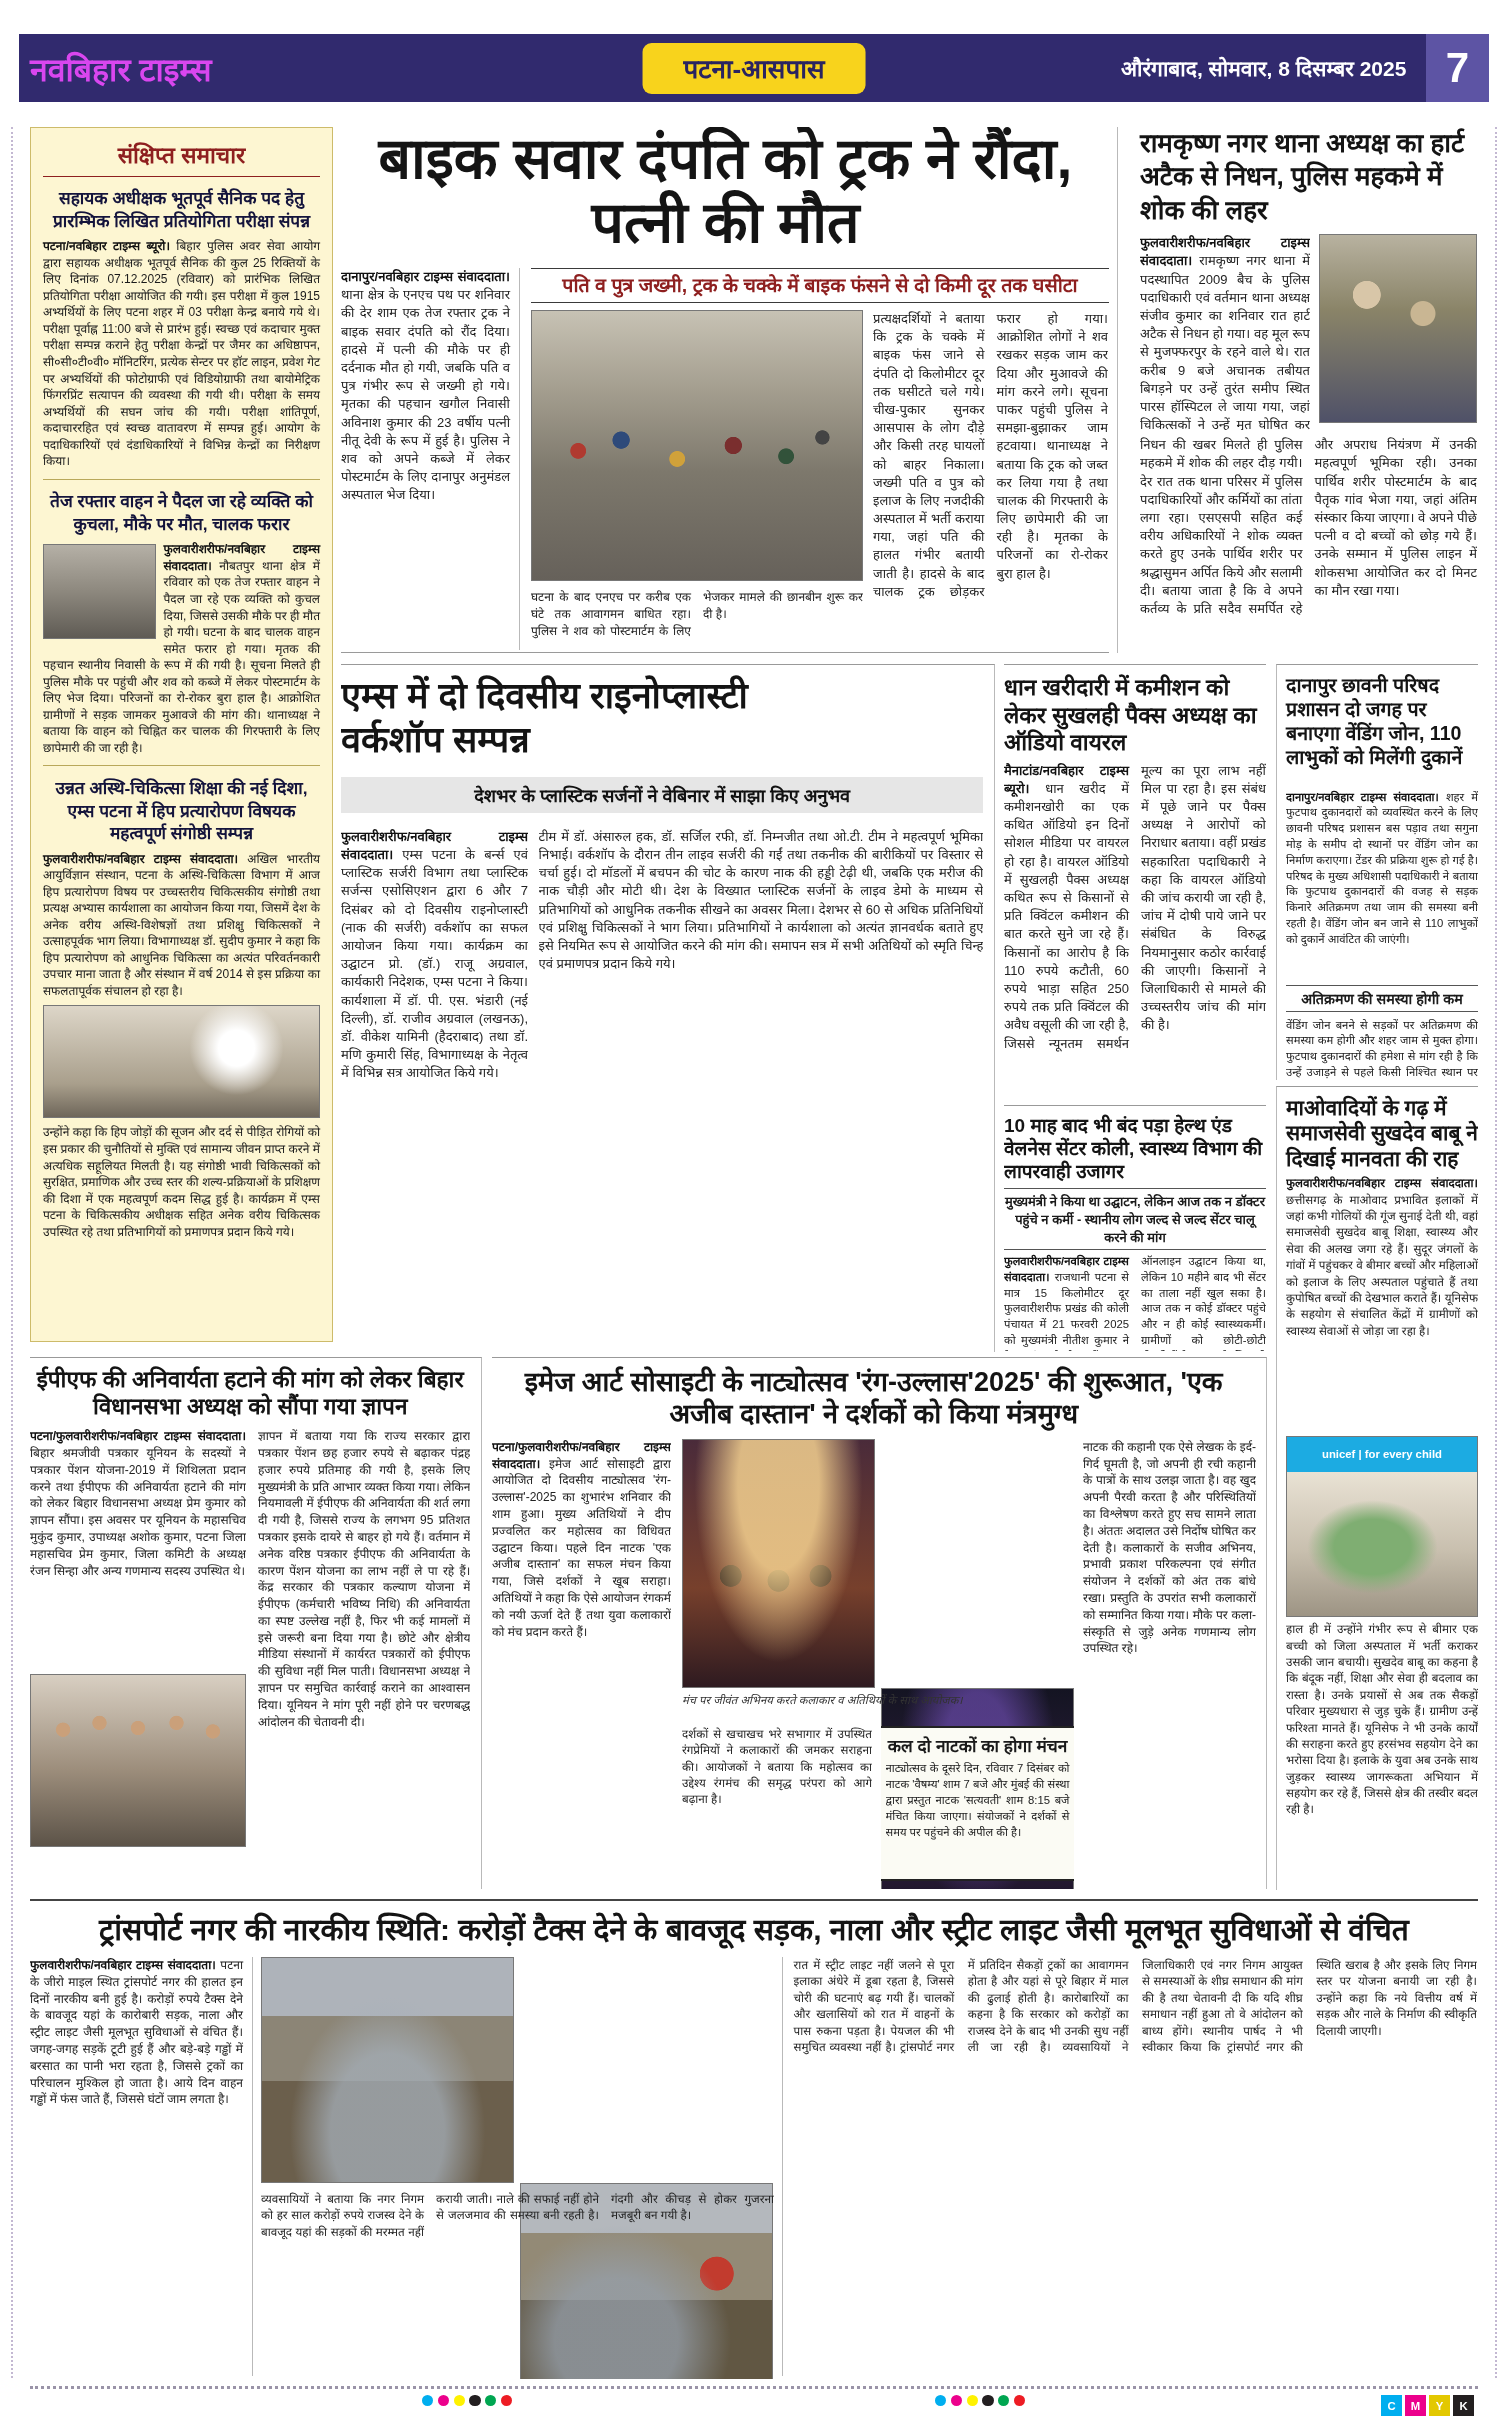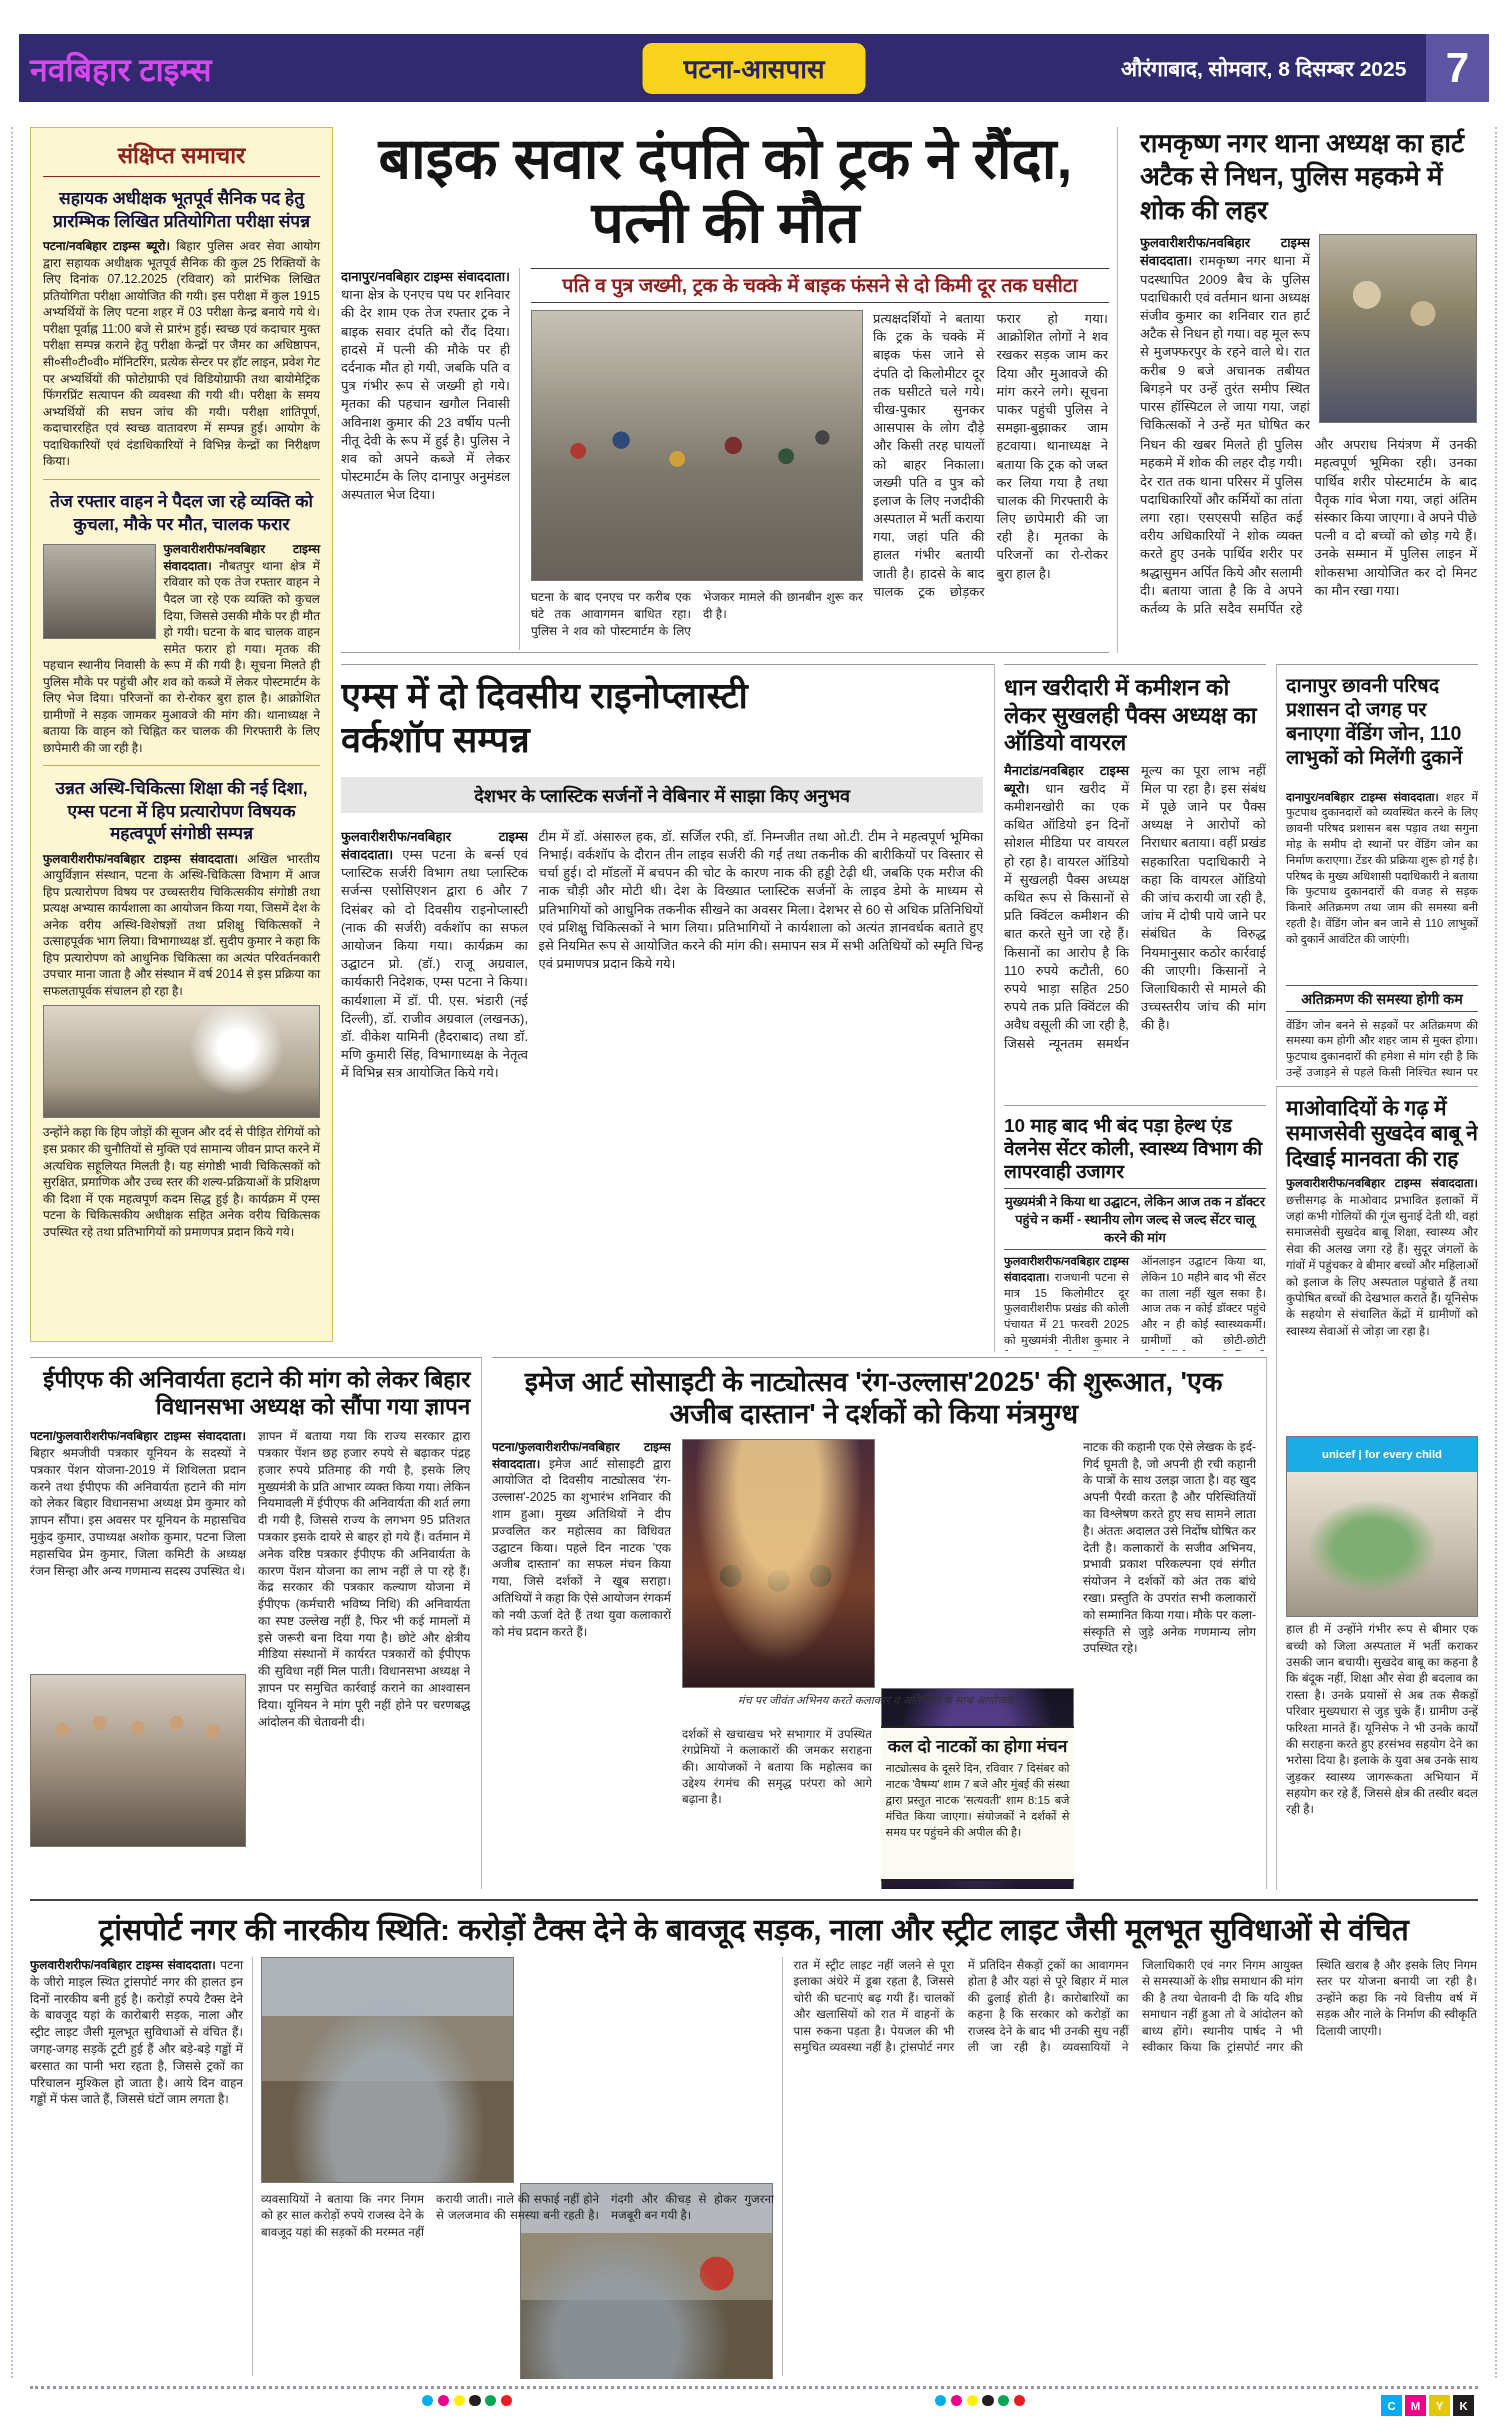--- a/index.html
+++ b/index.html
@@ -18,21 +18,21 @@
   
   .hl{font-weight:bold;color:#141414;line-height:1.22}
   .body-text{font-size:13px;line-height:1.4;text-align:justify;color:#222;overflow:hidden}
   .byline{font-weight:bold;color:#111}
   .cols-2{column-count:2;column-gap:12px}
   .cols-3{column-count:3;column-gap:12px}
   .cols-4{column-count:4;column-gap:13.6px}
   .kicker{color:#8e1f1f;font-weight:bold;text-align:center;border-top:1.5px solid #3a3a3a;border-bottom:1.5px solid #3a3a3a}
   .deck{background:#e6e6e6;font-weight:bold;text-align:center;color:#111}
   .subhead{font-weight:bold;text-align:center;border-top:0.8px solid #555;border-bottom:0.8px solid #555;padding:3px 0;margin:6px 0}
-  .caption{font-size:11.3px;font-style:italic;text-align:center;color:#333}
+  .caption{font-size:11.3px;font-style:italic;color:#333}
   
   .briefs{background:#fdf6d2;border:0.8px solid #cdbb6a;padding:10.6px 12px;overflow:hidden}
   .briefs-title{color:#8e1f1f;font-weight:bold;font-size:22.6px;text-align:center;border-bottom:1.5px solid #8e1f1f;padding-bottom:6px;margin-bottom:7.5px}
   .brief-hl{font-weight:bold;font-size:17.3px;line-height:1.3;text-align:center;color:#14143c;margin:10.6px 0 6px}
   .brief-body{font-size:12px;line-height:1.38;text-align:justify}
   
   .photo{position:relative;border:0.8px solid #777;overflow:hidden}
   .ph-accident{background:
     radial-gradient(circle at 14% 52%,#b03a30 0 7.5px,transparent 8.3px),
     radial-gradient(circle at 27% 48%,#2e4a7a 0 8.3px,transparent 9px),
@@ -219,21 +219,21 @@
           <span>unicef | for every child</span>
         </div>
       <div class="unicef-bed"></div>
     </div>
     <p class="body-text" style="height:287px;font-size:11.7px">
       <span>हाल ही में उन्होंने गंभीर रूप से बीमार एक बच्ची को जिला अस्पताल में भर्ती कराकर उसकी जान बचायी। सुखदेव बाबू का कहना है कि बंदूक नहीं, शिक्षा और सेवा ही बदलाव का रास्ता है। उनके प्रयासों से अब तक सैकड़ों परिवार मुख्यधारा से जुड़ चुके हैं। ग्रामीण उन्हें फरिश्ता मानते हैं। यूनिसेफ ने भी उनके कार्यों की सराहना करते हुए हरसंभव सहयोग देने का भरोसा दिया है। इलाके के युवा अब उनके साथ जुड़कर स्वास्थ्य जागरूकता अभियान में सहयोग कर रहे हैं, जिससे क्षेत्र की तस्वीर बदल रही है।</span>
     </p>
   </div>
 
   <div class="abs rule-t rule-r" style="left:30px;top:1357px;width:452px;height:532px;padding:7.5px 10.6px 0 0">
-    <div class="hl" style="font-size:22.6px;text-align:right">ईपीएफ की अनिवार्यता हटाने की मांग को लेकर बिहार विधानसभा अध्यक्ष को सौंपा गया ज्ञापन</div>
+    <div class="hl" style="font-size:22.6px;text-align:center">ईपीएफ की अनिवार्यता हटाने की मांग को लेकर बिहार विधानसभा अध्यक्ष को सौंपा गया ज्ञापन</div>
     <div style="display:flex;gap:12px;margin-top:7.5px;height:422px">
       <div style="width:216px;flex:none">
         <p class="body-text" style="height:241px;font-size:12px">
           <span class="byline">पटना/फुलवारीशरीफ/नवबिहार टाइम्स संवाददाता।</span>
           <span>बिहार श्रमजीवी पत्रकार यूनियन के सदस्यों ने पत्रकार पेंशन योजना-2019 में शिथिलता प्रदान करने तथा ईपीएफ की अनिवार्यता हटाने की मांग को लेकर बिहार विधानसभा अध्यक्ष प्रेम कुमार को ज्ञापन सौंपा। इस अवसर पर यूनियन के महासचिव मुकुंद कुमार, उपाध्यक्ष अशोक कुमार, पटना जिला महासचिव प्रेम कुमार, जिला कमिटी के अध्यक्ष रंजन सिन्हा और अन्य गणमान्य सदस्य उपस्थित थे।</span>
         </p>
         <div class="photo ph-group" style="width:216px;height:173px;margin-top:4.5px"></div>
       </div>
       <p class="body-text" style="flex:1;font-size:12px">
         <span>ज्ञापन में बताया गया कि राज्य सरकार द्वारा पत्रकार पेंशन छह हजार रुपये से बढ़ाकर पंद्रह हजार रुपये प्रतिमाह की गयी है, इसके लिए मुख्यमंत्री के प्रति आभार व्यक्त किया गया। लेकिन नियमावली में ईपीएफ की अनिवार्यता की शर्त लगा दी गयी है, जिससे राज्य के लगभग 95 प्रतिशत पत्रकार इसके दायरे से बाहर हो गये हैं। वर्तमान में अनेक वरिष्ठ पत्रकार ईपीएफ की अनिवार्यता के कारण पेंशन योजना का लाभ नहीं ले पा रहे हैं। केंद्र सरकार की पत्रकार कल्याण योजना में ईपीएफ (कर्मचारी भविष्य निधि) की अनिवार्यता का स्पष्ट उल्लेख नहीं है, फिर भी कई मामलों में इसे जरूरी बना दिया गया है। छोटे और क्षेत्रीय मीडिया संस्थानों में कार्यरत पत्रकारों को ईपीएफ की सुविधा नहीं मिल पाती। विधानसभा अध्यक्ष ने ज्ञापन पर समुचित कार्रवाई कराने का आश्वासन दिया। यूनियन ने मांग पूरी नहीं होने पर चरणबद्ध आंदोलन की चेतावनी दी।</span>

